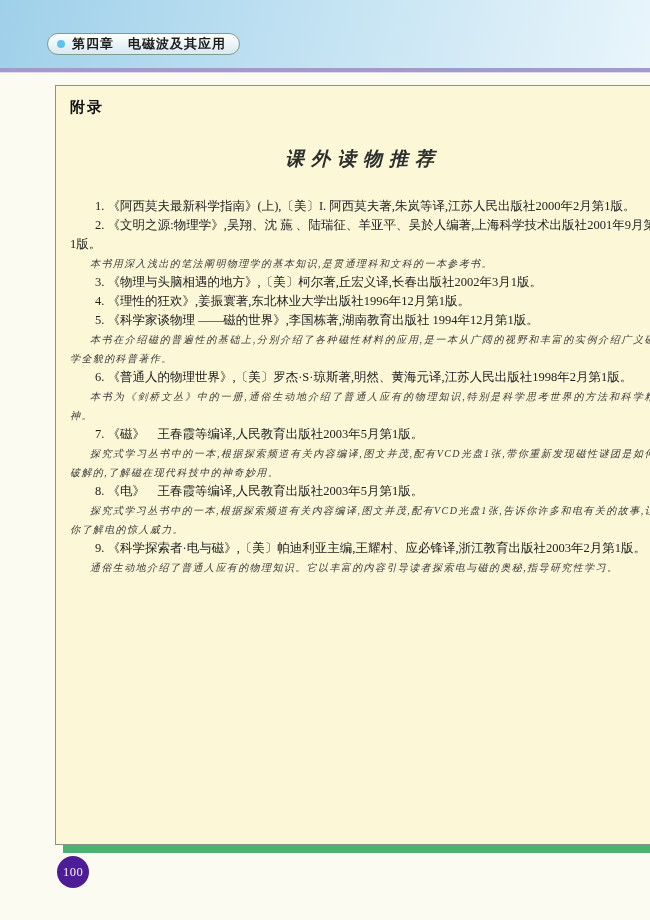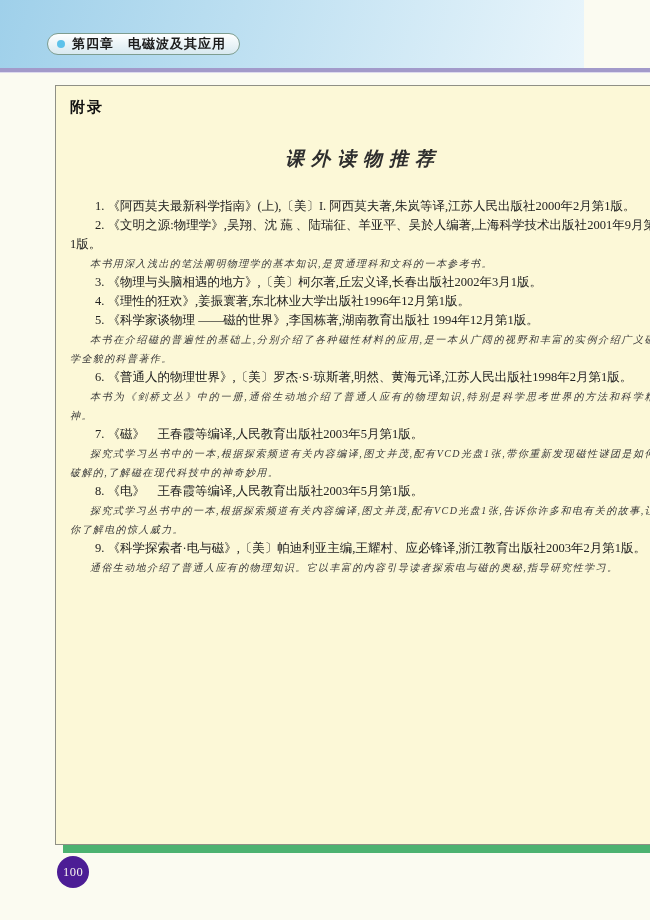--- a/index.html
+++ b/index.html
@@ -4,21 +4,21 @@
 <style>
   html,body{margin:0;padding:0;}
   body{
     width:650px;height:920px;position:relative;
     background:#fbfbf1;
     font-family:"Liberation Serif","DejaVu Serif",serif;
     overflow:hidden;
   }
   
   .header{
-    position:absolute;left:0;top:0;width:584px;height:68px;
+    position:absolute;left:0;top:0;width:650px;height:68px;
     background:linear-gradient(105deg,#9fd0ea 0%,#bcdff1 40%,#e9f5fb 100%);
   }
   .chapter-pill{
     position:absolute;left:47px;top:33px;height:22px;
     display:flex;align-items:center;gap:7px;
     padding:0 13px 0 9px;
     border:1px solid #7e9d90;border-radius:12px;
     background:linear-gradient(#feffff,#d8e9f0);
     box-sizing:border-box;
   }

